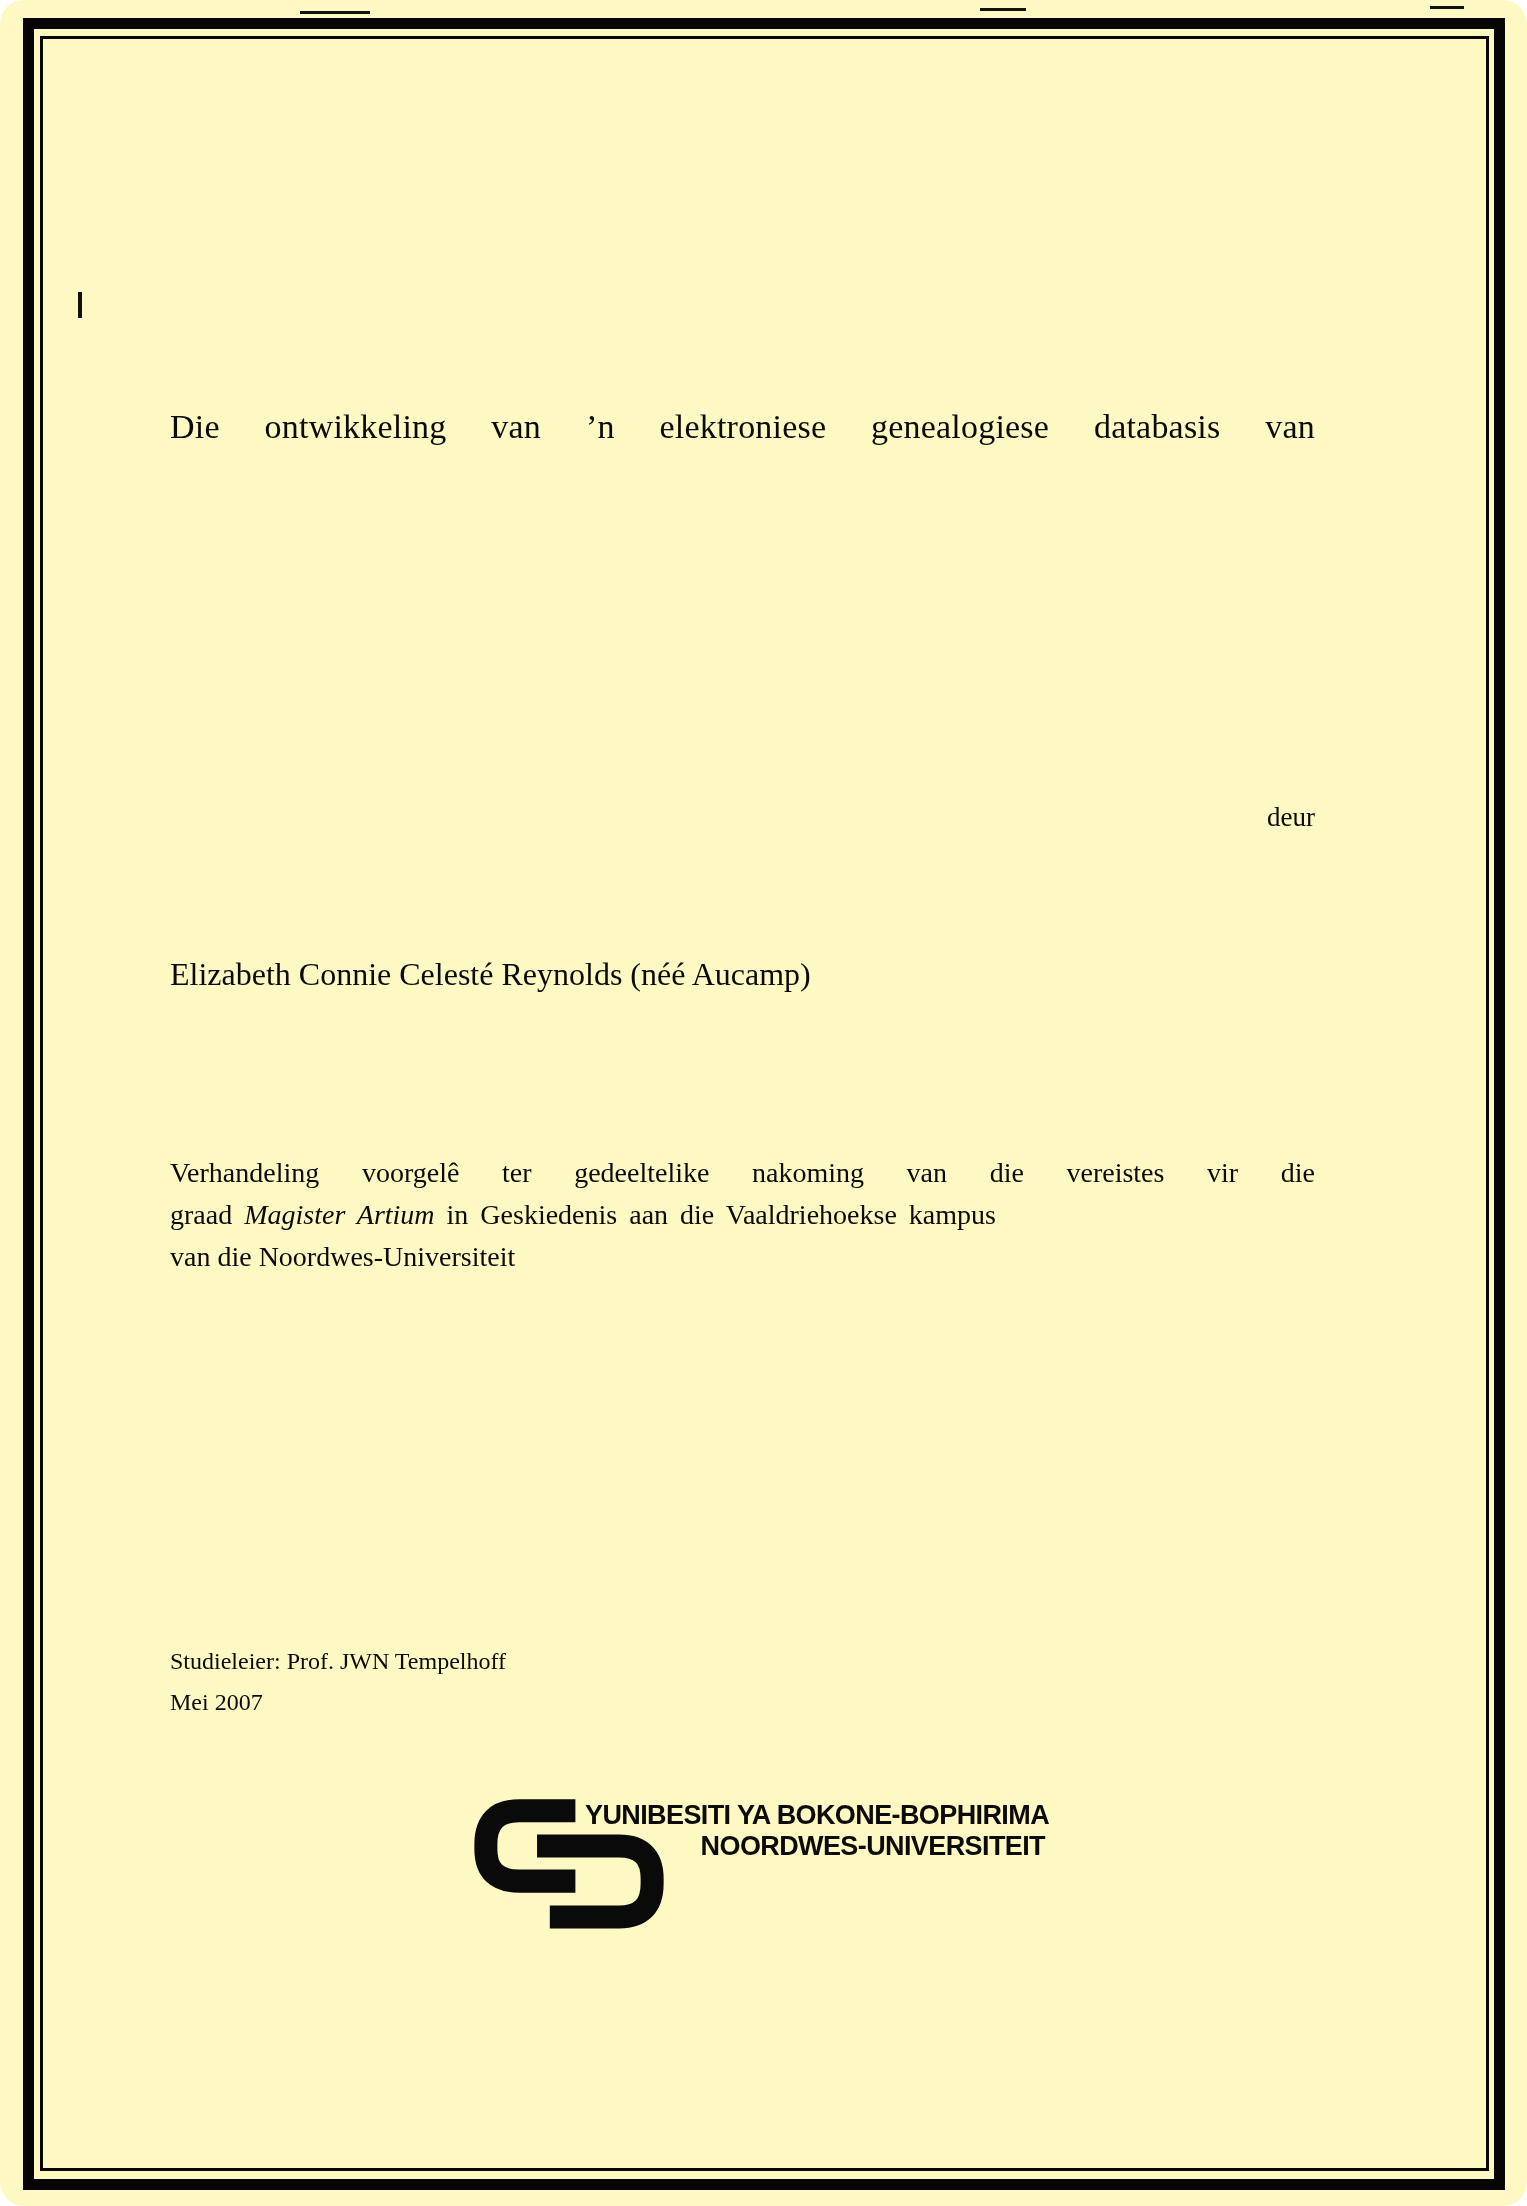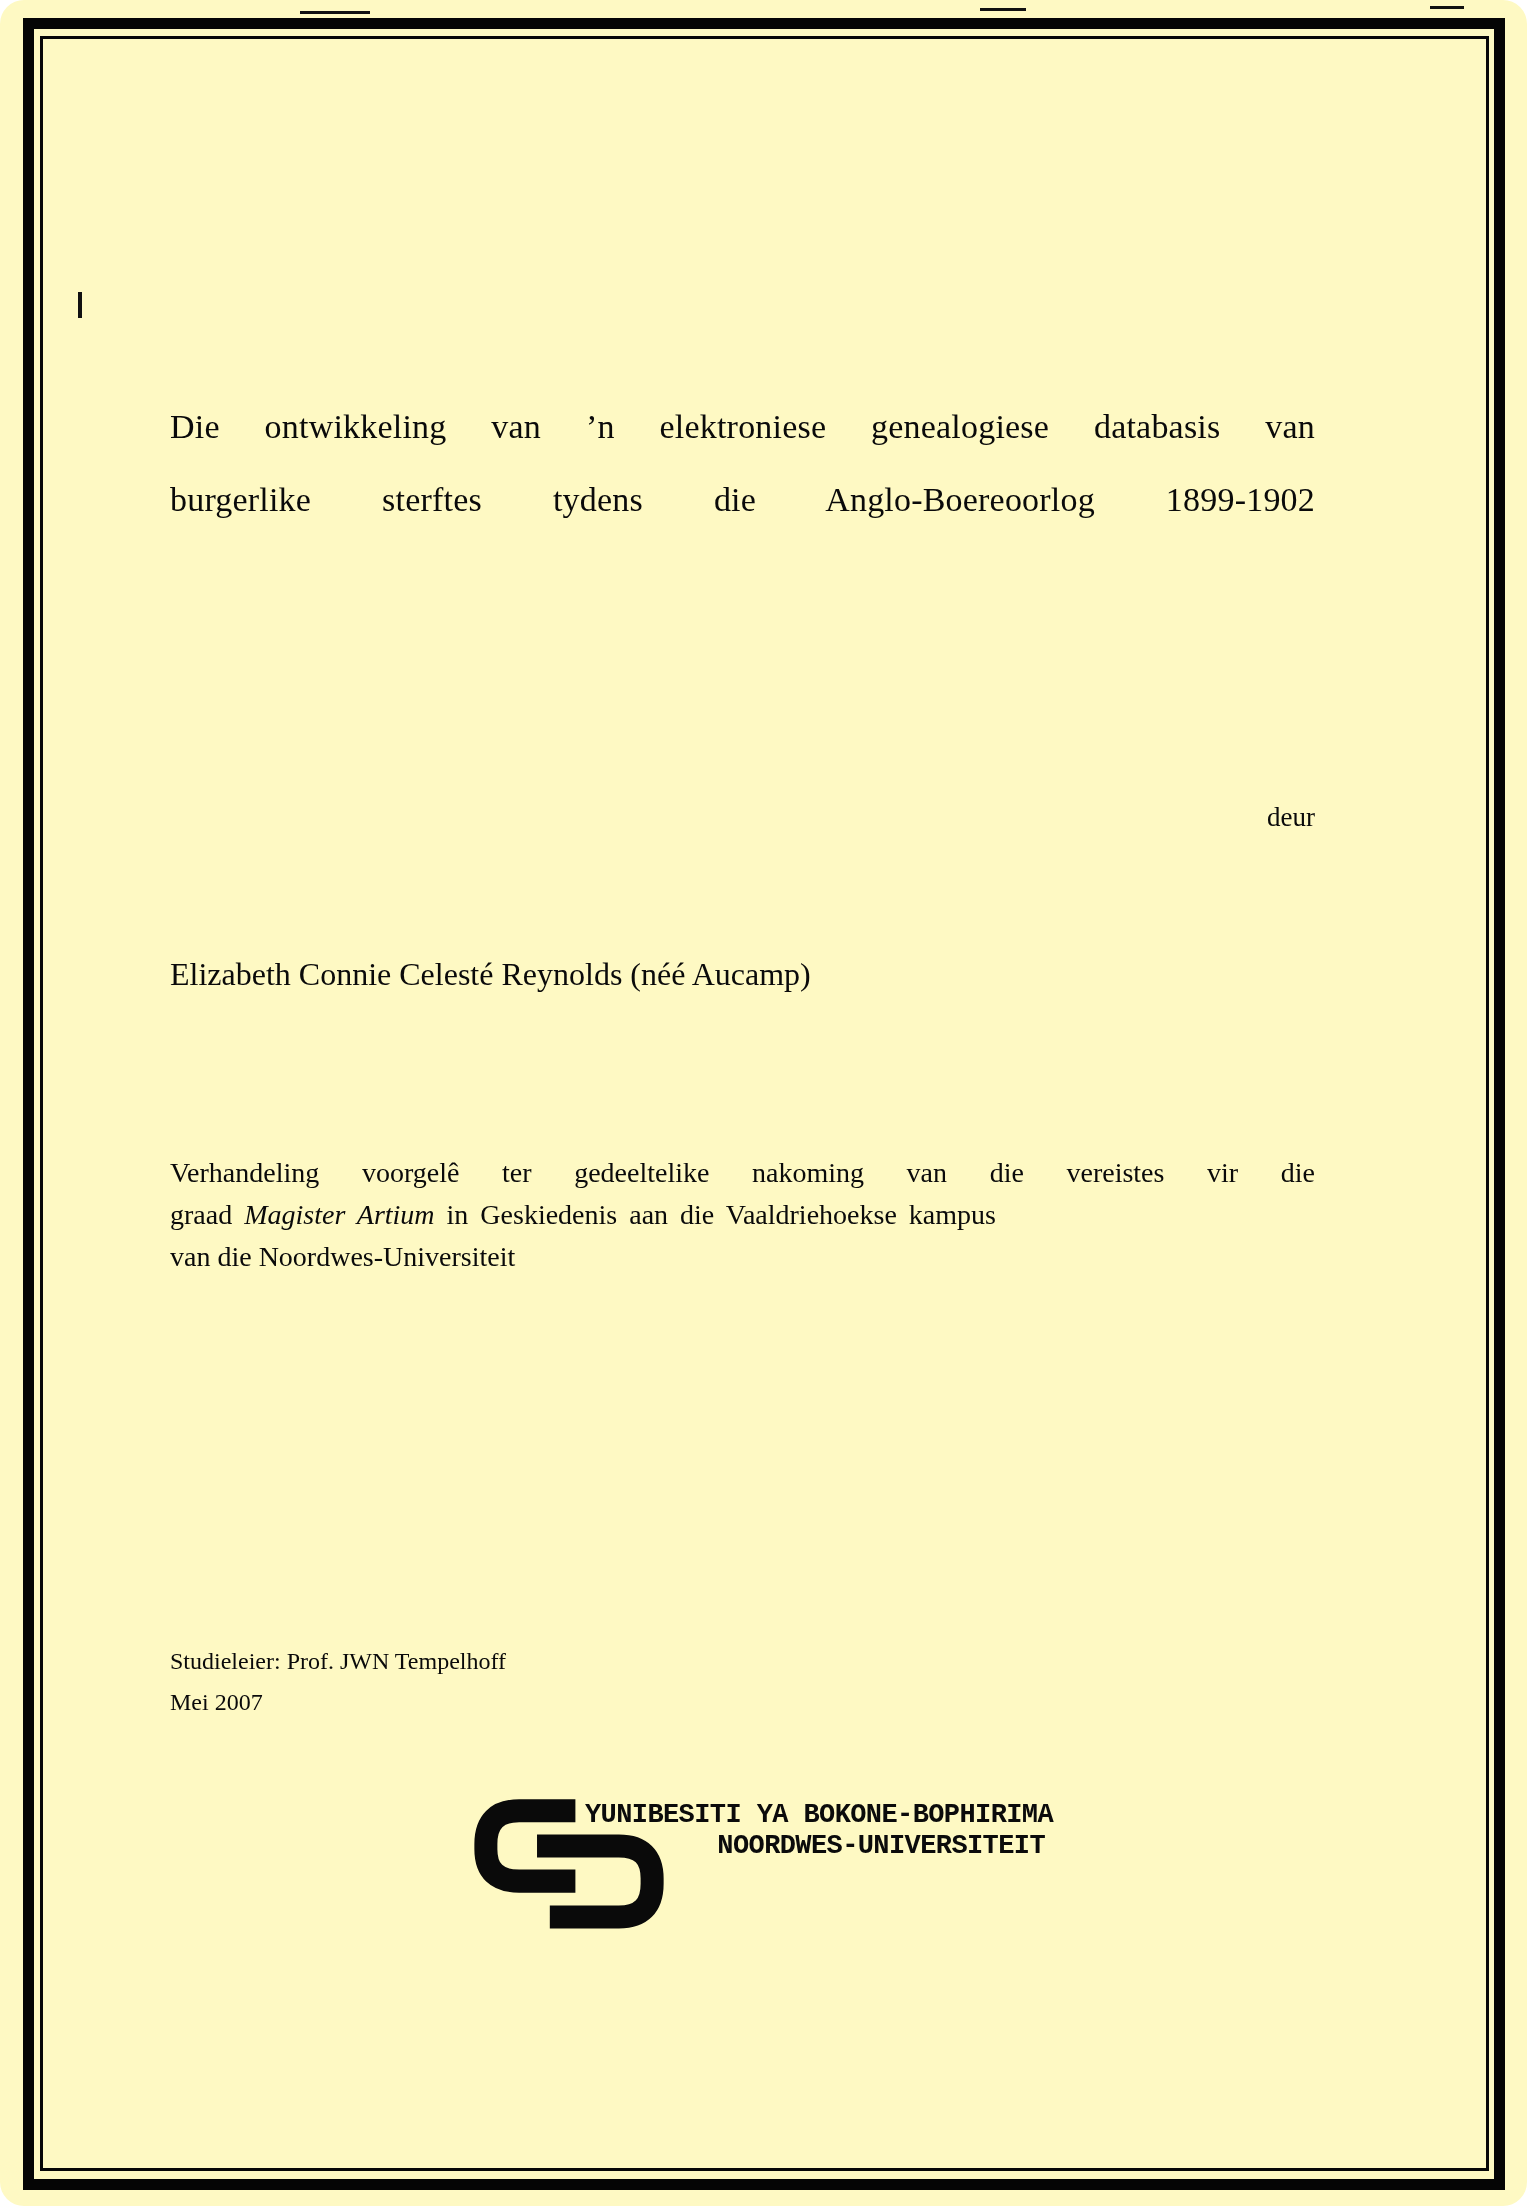--- a/index.html
+++ b/index.html
@@ -74,21 +74,21 @@
     position: absolute;
     left: 473px; top: 1795px;
     width: 575px; height: 140px;
   }
   .logo-mark { position: absolute; left: 0; top: 3px; }
   .logo-text {
     position: absolute;
     left: 112px; top: 5px;
     width: 460px;
     text-align: right;
-    font-family: Liberation Mono, monospace;
+    font-family: Liberation Sans, sans-serif;
     font-weight: bold;
     font-size: 27px;
     line-height: 30.5px;
     letter-spacing: -0.6px;
     color: #0b0b0b;
     white-space: nowrap;
   }
 </style>
 </head>
 <body>
@@ -98,21 +98,20 @@
   <div class="frame-outer"></div>
   <div class="frame-inner"></div>
 
   <div class="artifact a1"></div>
   <div class="artifact a2"></div>
   <div class="artifact a3"></div>
   <div class="artifact a4"></div>
 
   <div class="content-line title-block">
     <div class="justify-line">Die ontwikkeling van ’n elektroniese genealogiese databasis van</div>
-    <div class="justify-line">burgerlike sterftes tydens die Anglo-Boereoorlog 1899-1902</div>
   </div>
 
   <div class="content-line byword">deur</div>
 
   <div class="content-line author">Elizabeth Connie Celesté Reynolds (néé Aucamp)</div>
 
   <div class="content-line statement">
     <div class="justify-line">Verhandeling voorgelê ter gedeeltelike nakoming van die vereistes vir die</div>
     <div class="line2"><span>graad </span><span class="italic">Magister Artium</span><span> in Geskiedenis aan die Vaaldriehoekse kampus</span></div>
     <div>van die Noordwes-Universiteit</div>

